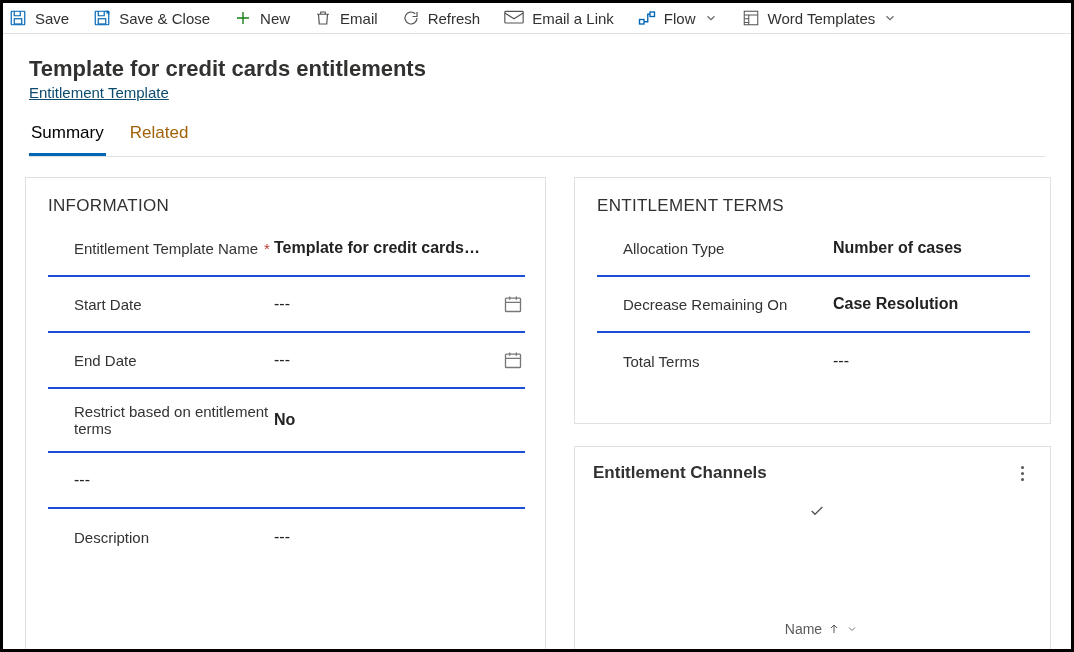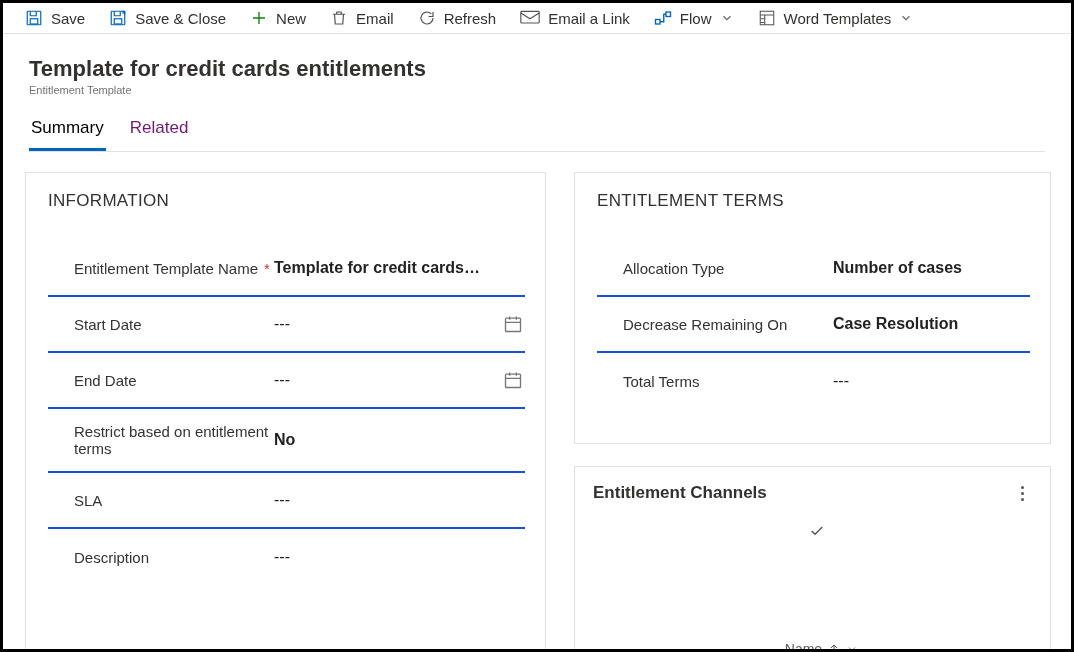--- a/index.html
+++ b/index.html
@@ -7,43 +7,43 @@
   body {
     width:1074px; height:652px;
     border:3px solid #000;
     font-family:"Segoe UI",Arial,sans-serif;
     color:#323130;
     background:#fff;
     overflow:hidden;
     position:relative;
   }
   
-  .cmdbar { display:flex; align-items:center; padding:6px 22px; gap:24px;
+  .cmdbar { display:flex; align-items:center; padding:6px 6px; gap:24px;
             border-bottom:1px solid #e0e0e0; }
   .cmdbtn { display:flex; align-items:center; gap:8px; cursor:pointer;
             font-size:15px; color:#323130; }
   .cmdbtn svg { display:block; }
   
   .hdr { padding:22px 26px 0 26px; }
   .hdr h1 { margin:0 0 2px 0; font-size:22px; font-weight:600; }
-  .hdr .sub { font-size:11px; color:#737373; }
+  .hdr .sub { font-size:15px; color:#0c4a6e;text-decoration:underline; }
   
   .tabs { display:flex; gap:22px; margin:22px 26px 0 26px;
           border-bottom:1px solid #e0e0e0; }
   .tab { padding:0 2px 10px 2px; font-size:17px; font-weight:400;
          cursor:pointer; }
   .tab.active { border-bottom:3px solid #0067b8; color:#000; }
-  .tab.inactive { font-weight:400; color:#701a75; }
+  .tab.inactive { font-weight:400; color:#a16207; }
   
   .content { display:flex; padding:20px 20px 0 22px; gap:28px; }
   .card { border:1px solid #e0e0e0; padding:18px 20px 10px 22px;
           flex:1; min-width:0; }
   .card.right { padding-bottom:34px; }
   .card-title { font-size:17px; letter-spacing:0.3px; color:#323130;
-                margin-bottom:30px; }
+                margin-bottom:5px; }
   .fieldrow { display:flex; align-items:center;
               padding:14px 2px 14px 26px;
               border-bottom:2px solid #1d4ed8; min-height:56px; }
   .fieldrow:last-child { border-bottom:none; }
   .flabel { flex:0 0 200px; font-size:15px; color:#333; }
   .req { color:#c0392b; margin-left:6px; }
   .fval { flex:1; font-size:16px; font-weight:600; color:#222;
           display:flex; align-items:center; justify-content:space-between; }
   .fval.plain { font-weight:400; }
   .right .flabel { flex:0 0 210px; }
@@ -178,21 +178,20 @@
           </svg>
       </div>
     </div>
 
     <div class="fieldrow">
       <div class="flabel">Restrict based on entitlement terms</div>
       <div class="fval">No</div>
     </div>
 
     <div class="fieldrow">
-      <div class="flabel">SLA</div>
       <div class="fval plain">---</div>
     </div>
 
     <div class="fieldrow">
       <div class="flabel">Description</div>
       <div class="fval plain">---</div>
     </div>
   </div>
 
   <div class="rightcol">

